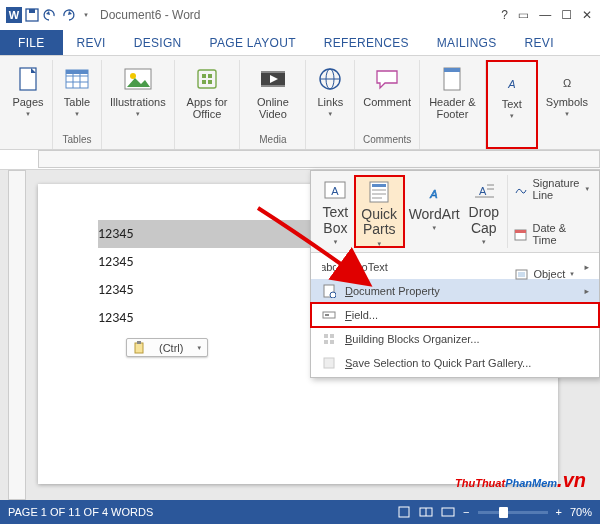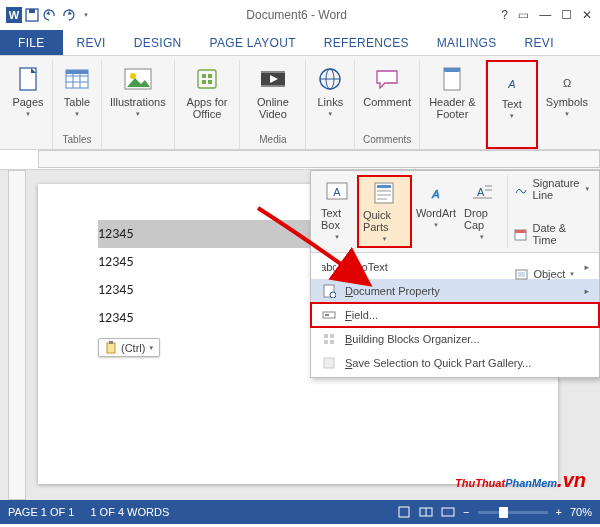--- a/index.html
+++ b/index.html
@@ -1,20 +1,20 @@
 <!DOCTYPE html>
 <html><head>
 <meta charset="utf-8">
 <style>
 *{box-sizing:border-box;margin:0;padding:0;font-family:"Segoe UI",Tahoma,sans-serif;font-size:11px;color:#444}
 body{width:600px;height:527px;background:#fff;overflow:hidden;position:relative}
 .titlebar{height:30px;background:#fff;display:flex;align-items:center;border-bottom:1px solid #fff}
 .qat{display:flex;align-items:center;gap:2px;padding:0 6px}
 .qat-ico{width:16px;height:16px;display:flex;align-items:center;justify-content:center;font-size:12px}
-.title{flex:1;text-align:center;color:#666;font-size:12px}
+.title{flex:1;text-align:left;color:#666;font-size:12px}
 .winbtns{display:flex;gap:10px;padding:0 8px;color:#666}
 .winbtns span{font-size:12px}
 .tabbar{height:26px;display:flex;align-items:stretch;border-bottom:1px solid #d4d4d4}
 .tab{padding:0 14px;display:flex;align-items:center;color:#2b579a;font-size:12px;letter-spacing:.3px;cursor:pointer}
 .tab.file{background:#2b579a;color:#fff;padding:0 18px}
 .tab.active{border-top:1px solid #2b579a;border-left:1px solid #c0c0c0;border-right:1px solid #c0c0c0;background:#f5f5f5}
 .hl-red{border:2px solid #e00000;padding:0 12px}
 .ribbon{height:94px;background:#f5f5f5;border-bottom:1px solid #d4d4d4;display:flex;align-items:stretch;padding:4px 4px 0 4px}
 .grp{display:flex;flex-direction:column;align-items:center;justify-content:space-between;padding:2px 4px;border-right:1px solid #e0e0e0}
 .grp:last-child{border-right:none}
@@ -24,39 +24,39 @@
 .bigbtn .ico{width:30px;height:30px;display:flex;align-items:center;justify-content:center}
 .bigbtn .lbl{font-size:11px;color:#444;text-align:center;line-height:1.1;max-width:60px}
 .dd{font-size:7px;color:#666}
 .ruler-area{height:20px;background:#fff;border-bottom:1px solid #d4d4d4;padding-left:38px;position:relative}
 .ruler{height:18px;background:#f7f7f7;border:1px solid #ccc;font-size:8px;color:#666;position:relative;overflow:hidden}
 .page-area{background:#e9e9e9;height:330px;padding:14px 0 0 38px;position:relative}
 .vruler{position:absolute;left:8px;top:0;width:18px;height:100%;background:#f7f7f7;border:1px solid #ccc}
 .page{width:520px;height:300px;background:#fff;box-shadow:0 1px 4px rgba(0,0,0,.3);padding:36px 60px;position:relative}
 .docline{font-family:Calibri,sans-serif;font-size:14px;color:#222;line-height:2}
 .docline.sel{background:#c8c8c8}
-.paste-tag{display:inline-flex;align-items:center;gap:4px;border:1px solid #b8b8b8;border-radius:2px;padding:2px 6px;margin-top:6px;font-size:10px;background:#fcfcfc;box-shadow:0 1px 2px rgba(0,0,0,.2)}
+.paste-tag{display:inline-flex;align-items:center;gap:14px;border:1px solid #b8b8b8;border-radius:2px;padding:2px 6px;margin-top:6px;margin-left:28px;font-size:10px;background:#fcfcfc;box-shadow:0 1px 2px rgba(0,0,0,.2)}
 .popup{position:absolute;top:0;right:0;width:290px;background:#fff;border:1px solid #c0c0c0;box-shadow:2px 2px 6px rgba(0,0,0,.25)}
 .popup-top{height:82px;background:#f5f5f5;border-bottom:1px solid #d4d4d4;display:flex;padding:4px 6px}
 .pcol{display:flex;flex-direction:column;align-items:center;gap:2px;padding:2px 4px}
 .pico{width:28px;height:28px;display:flex;align-items:center;justify-content:center}
-.plbl{font-size:11px;text-align:left;line-height:1.1}
+.plbl{font-size:14px;text-align:center;line-height:1.1}
 .vsep{width:1px;background:#e0e0e0;margin:0 3px}
 .smalllist{display:flex;flex-direction:column;gap:21px;font-size:11px;padding:2px 4px}
 .smallrow{display:flex;align-items:center;gap:5px}
 .smico{width:14px;height:14px;display:flex;align-items:center;justify-content:center}
 .menu{padding:2px 0}
 .menu-item{display:flex;align-items:center;gap:8px;padding:4px 10px;font-size:11px;cursor:pointer}
 .menu-item.hover{background:#d5e1f2}
 .menu-item.disabled{color:#aaa}
 .menu-item .u{text-decoration:underline}
 .menu-ico{width:16px;height:16px;display:flex;align-items:center;justify-content:center;font-size:12px}
 .menu-arr{margin-left:auto;font-size:9px;color:#666}
 .arrow{position:absolute;pointer-events:none}
-.statusbar{height:24px;background:#2b579a;color:#fff;display:flex;align-items:center;padding:0 8px;gap:16px;font-size:11px}
+.statusbar{height:24px;background:#2b579a;color:#fff;display:flex;align-items:center;padding:0 8px;gap:0;font-size:11px}
 .statusbar span{color:#fff}
 .zoom{margin-left:auto;display:flex;align-items:center;gap:8px}
 .slider{width:70px;height:3px;background:#547bb4;position:relative}
 .slider::after{content:"";position:absolute;left:30%;top:-4px;width:9px;height:11px;background:#fff;border-radius:1px}
 .watermark{position:absolute;right:14px;bottom:34px;font-size:22px;font-weight:700;font-style:italic;font-family:Arial,sans-serif}
 .wm1{color:#e00000}.wm2{color:#1060c0}.wm3{color:#e00000;font-style:italic;font-weight:700;font-size:20px}
 svg{display:block}
 </style>
 </head>
 <body>

